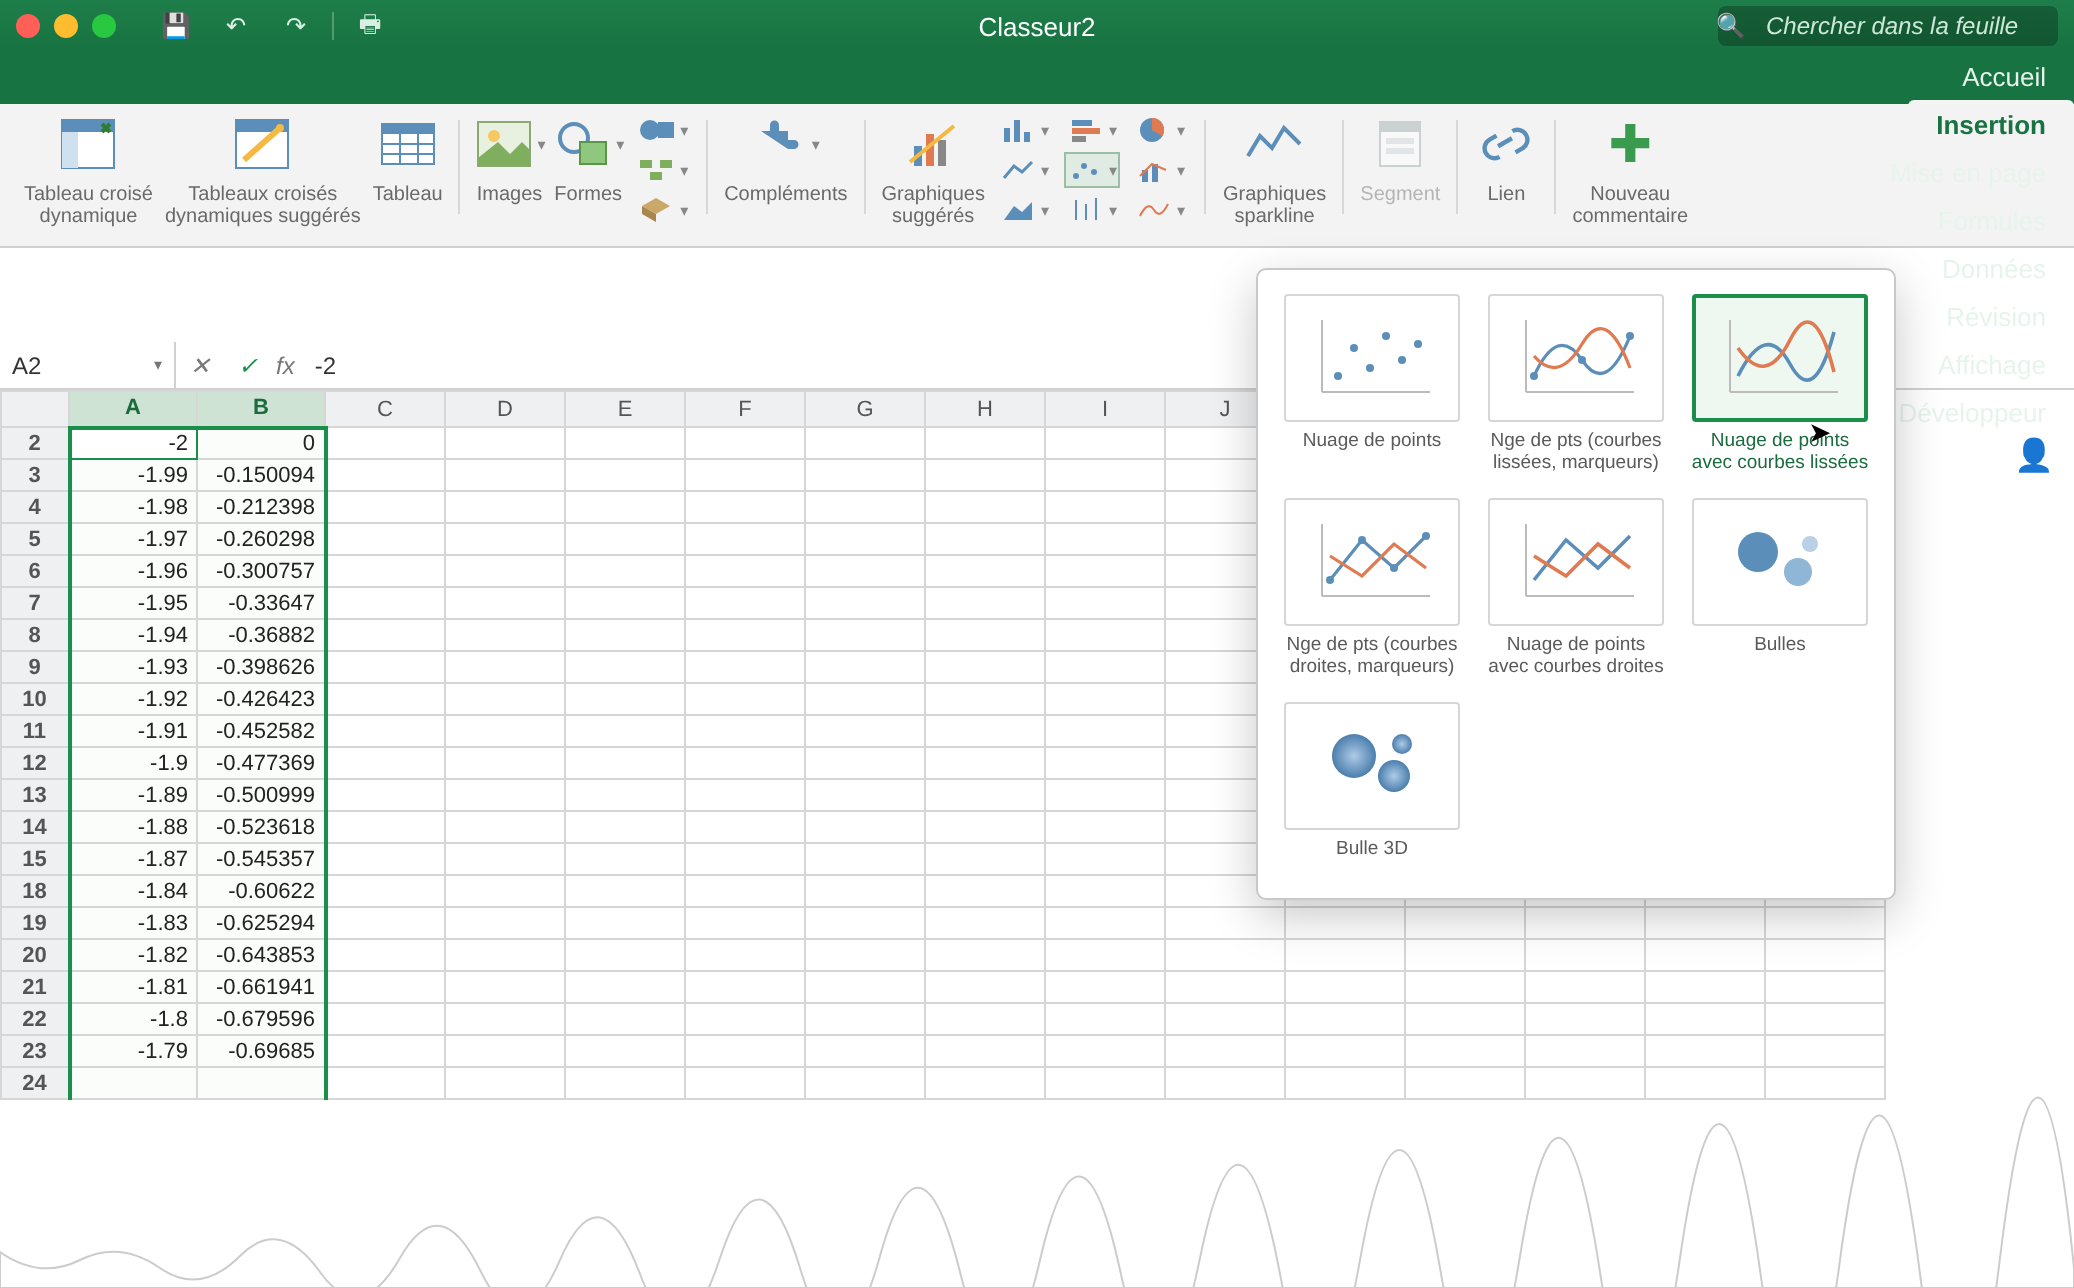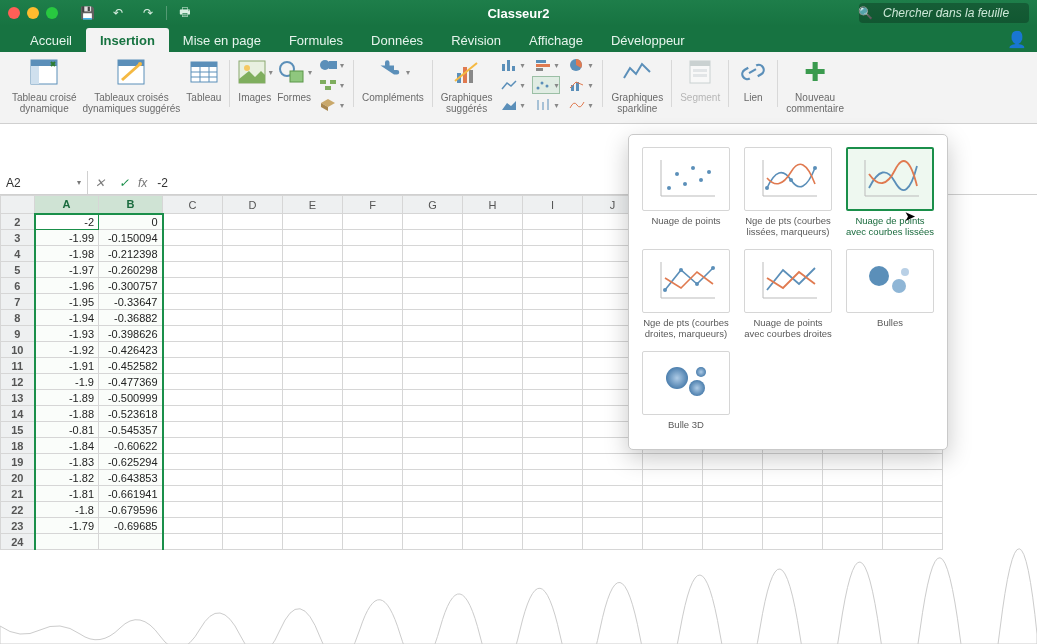--- a/index.html
+++ b/index.html
@@ -6,28 +6,28 @@
   body { background: #fff; width: 1037px; height: 644px; overflow: hidden; position: relative; }
 
   
   .titlebar { height: 26px; background: linear-gradient(#1e7e4a,#177341); display: flex; align-items: center; padding: 0 8px; position: relative; }
   .traffic { display: flex; gap: 7px; }
   .traffic span { width: 12px; height: 12px; border-radius: 50%; display: inline-block; }
   .tl-close{background:#ff5f57;} .tl-min{background:#febc2e;} .tl-max{background:#28c840;}
   .qat { display:flex; gap:6px; margin-left:18px; align-items:center;}
   .qat-btn{width:24px;height:20px;display:flex;align-items:center;justify-content:center;color:#d9efe2;font-size:12px;}
   .qat-sep{width:1px;height:14px;background:rgba(255,255,255,.25);}
-  .title { position:absolute; left:0; right:0; text-align:center; color:#fff; font-size:13px; font-weight:700; pointer-events:none;}
+  .title { position:absolute; left:0; right:0; text-align:center; color:#fff; font-size:13px; font-weight:400; pointer-events:none;}
   .searchwrap{ margin-left:auto; display:flex; align-items:center; gap:6px;}
   .search { background:rgba(0,0,0,.25); border:none; border-radius:4px; height:20px; width:170px; padding:0 5px 0 24px; color:#fff; font-size:12px;}
   .search::placeholder{color:#cde8d8;font-style:italic;}
   .searchwrap .mag{position:relative;left:20px;color:#cde8d8;font-size:12px;pointer-events:none;}
 
   
-  .tabs { height: 26px; background:#177341; display:flex; align-items:flex-end; padding-left:16px; gap:0;}
+  .tabs { height: 26px; background:#177341; display:flex; align-items:flex-end; padding-left:16px; gap:0;flex-direction:column;}
   .tab { color:#e6f4ec; font-size:13px; padding:5px 14px 4px; cursor:pointer;}
   .tab.active{ background:#f3f3f3; color:#177341; font-weight:600; border-radius:3px 3px 0 0;}
   .tabs .account{margin-left:auto;margin-right:10px;color:#e6f4ec;font-size:16px;align-self:center;}
 
   
   .ribbon { height: 72px; background:#f3f3f3; border-bottom:1px solid #d0d0d0; display:flex; align-items:stretch; padding:4px 6px 0;}
   .rgroup{display:flex;flex-direction:column;align-items:center;justify-content:flex-start;padding:0 6px;}
   .rgroup .icons{display:flex;gap:6px;align-items:flex-start;height:44px;}
   .rgroup .lbl{font-size:10px;color:#6a6a6a;text-align:center;line-height:11px;margin-top:2px;max-width:100%;}
   .rsep{width:1px;background:#d8d8d8;margin:4px 2px 16px;}
@@ -634,21 +634,21 @@
           <td></td>
           <td></td>
           <td></td>
           <td></td>
           <td></td>
           <td></td>
           <td></td>
         </tr>
         <tr>
           <th class="rh">15</th>
-          <td class="selcol selborder-left">-0.81</td>
+          <td class="selcol selborder-left">-1.87</td>
           <td class="selcol selborder-right">-0.545357</td>
           <td></td>
           <td></td>
           <td></td>
           <td></td>
           <td></td>
           <td></td>
           <td></td>
           <td></td>
           <td></td>

